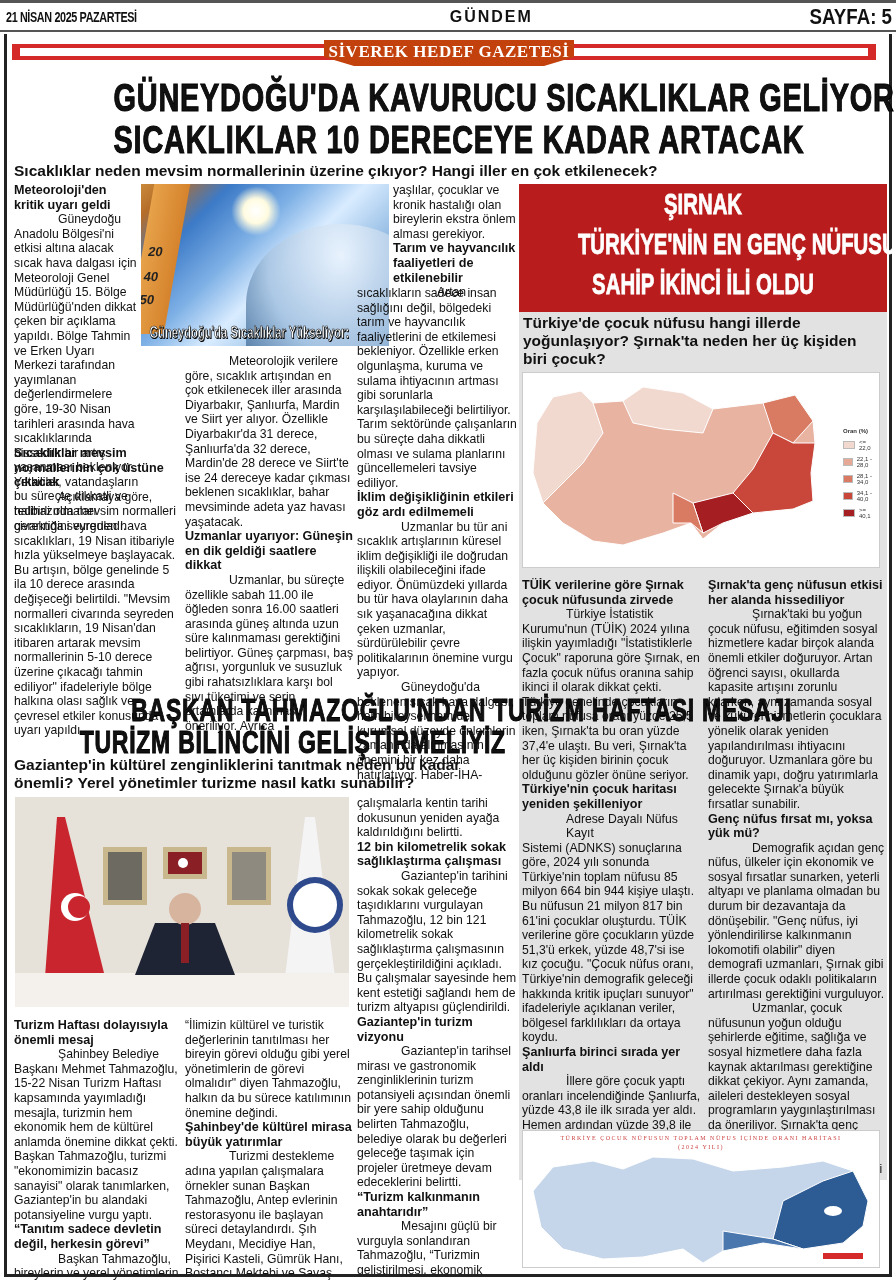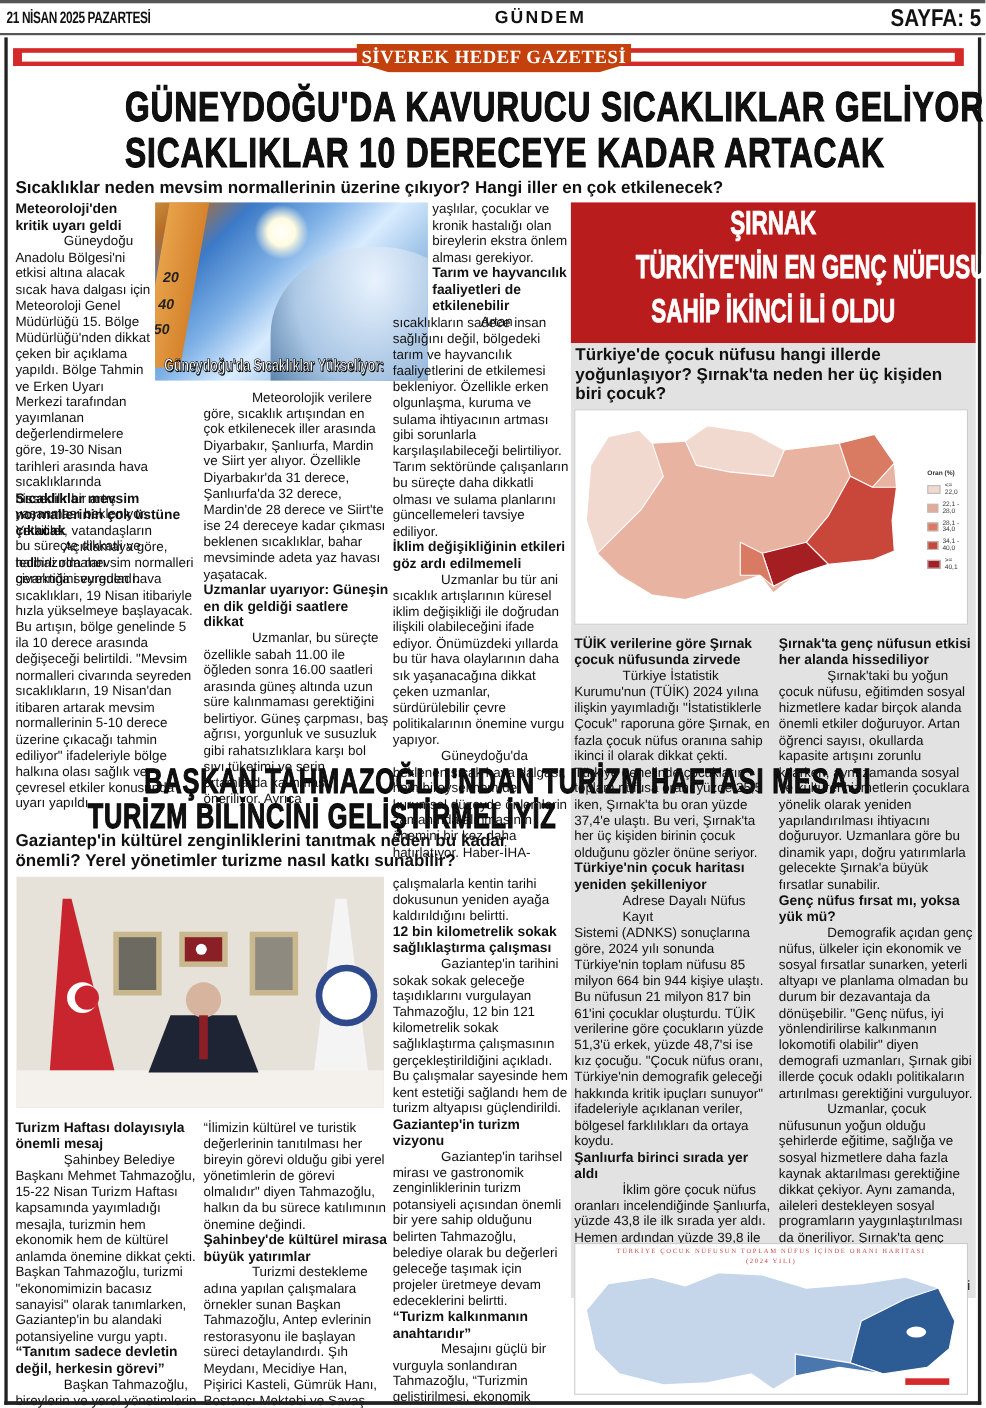--- a/index.html
+++ b/index.html
@@ -153,21 +153,21 @@
 </div>
 
 <div class="col" style="left:522px;top:578px;width:180px">
   <p class="h">TÜİK verilerine göre Şırnak çocuk nüfusunda zirvede</p>
   <p class="ind">Türkiye İstatistik</p>
   <p>Kurumu'nun (TÜİK) 2024 yılına ilişkin yayımladığı "İstatistiklerle Çocuk" raporuna göre Şırnak, en fazla çocuk nüfus oranına sahip ikinci il olarak dikkat çekti. Türkiye genelinde çocukların toplam nüfusa oranı yüzde 25,5 iken, Şırnak'ta bu oran yüzde 37,4'e ulaştı. Bu veri, Şırnak'ta her üç kişiden birinin çocuk olduğunu gözler önüne seriyor.</p>
   <p class="h">Türkiye'nin çocuk haritası yeniden şekilleniyor</p>
   <p class="ind">Adrese Dayalı Nüfus Kayıt</p>
   <p>Sistemi (ADNKS) sonuçlarına göre, 2024 yılı sonunda Türkiye'nin toplam nüfusu 85 milyon 664 bin 944 kişiye ulaştı. Bu nüfusun 21 milyon 817 bin 61'ini çocuklar oluşturdu. TÜİK verilerine göre çocukların yüzde 51,3'ü erkek, yüzde 48,7'si ise kız çocuğu. "Çocuk nüfus oranı, Türkiye'nin demografik geleceği hakkında kritik ipuçları sunuyor" ifadeleriyle açıklanan veriler, bölgesel farklılıkları da ortaya koydu.</p>
   <p class="h">Şanlıurfa birinci sırada yer aldı</p>
-  <p class="ind">İklim göre çocuk nüfus</p>
+  <p class="ind">İllere göre çocuk yaptı</p>
   <p>oranları incelendiğinde Şanlıurfa, yüzde 43,8 ile ilk sırada yer aldı. Hemen ardından yüzde 39,8 ile Şırnak geldi. Bu iki ili sırasıyla Ağrı, Mardin ve Muş takip etti. Özellikle Güneydoğu Anadolu ve Doğu Anadolu bölgeleri, Türkiye genelinden çok daha yüksek çocuk oranlarına sahip olmasıyla öne çıkıyor.</p>
 </div>
 <div class="col" style="left:708px;top:578px;width:178px">
   <p class="h">Şırnak'ta genç nüfusun etkisi her alanda hissediliyor</p>
   <p class="ind">Şırnak'taki bu yoğun</p>
   <p>çocuk nüfusu, eğitimden sosyal hizmetlere kadar birçok alanda önemli etkiler doğuruyor. Artan öğrenci sayısı, okullarda kapasite artışını zorunlu kılarken, aynı zamanda sosyal ve kültürel hizmetlerin çocuklara yönelik olarak yeniden yapılandırılması ihtiyacını doğuruyor. Uzmanlara göre bu dinamik yapı, doğru yatırımlarla gelecekte Şırnak'a büyük fırsatlar sunabilir.</p>
   <p class="h">Genç nüfus fırsat mı, yoksa yük mü?</p>
   <p class="ind">Demografik açıdan genç</p>
   <p>nüfus, ülkeler için ekonomik ve sosyal fırsatlar sunarken, yeterli altyapı ve planlama olmadan bu durum bir dezavantaja da dönüşebilir. "Genç nüfus, iyi yönlendirilirse kalkınmanın lokomotifi olabilir" diyen demografi uzmanları, Şırnak gibi illerde çocuk odaklı politikaların artırılması gerektiğini vurguluyor.</p>
   <p class="ind">Uzmanlar, çocuk</p>

